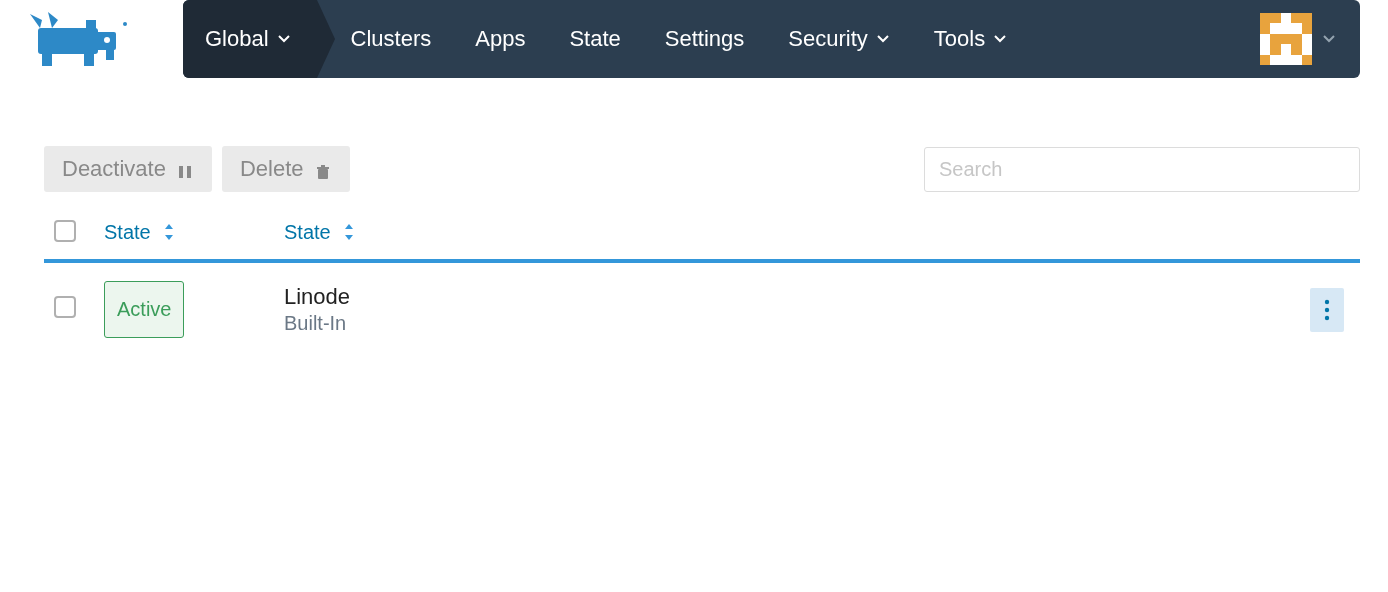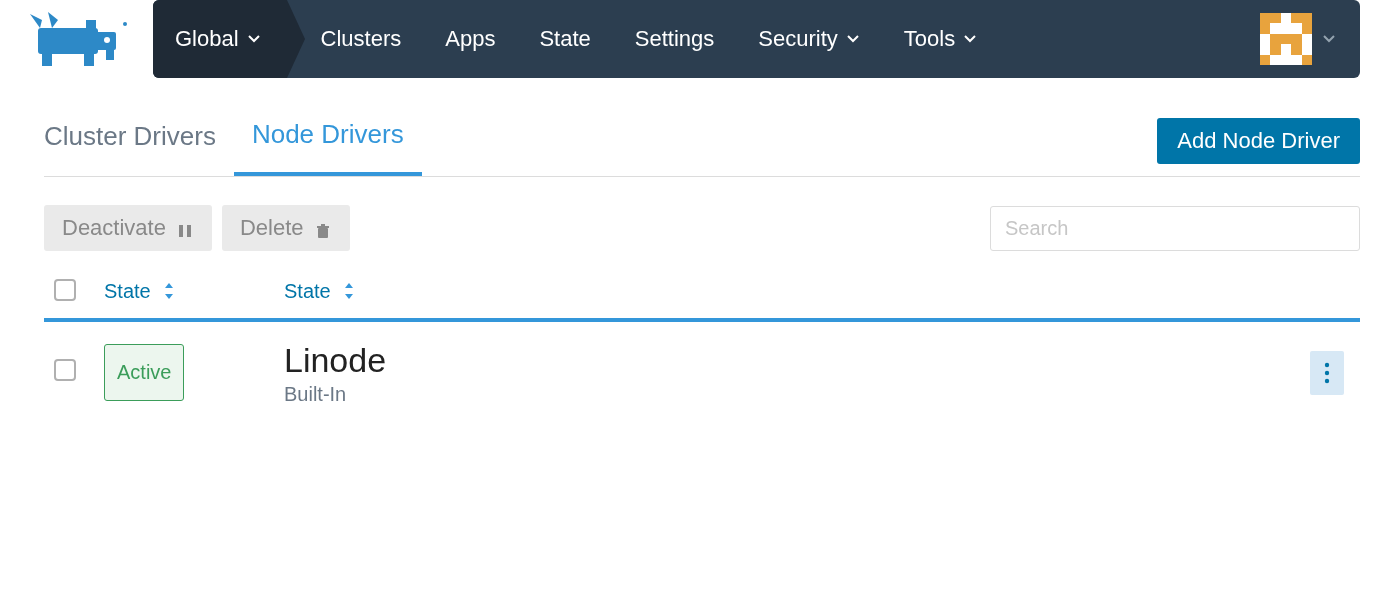--- a/index.html
+++ b/index.html
@@ -41,20 +41,21 @@
   }
   .logo-wrap svg { display:block; }
   .nav {
     flex: 1;
     display: flex;
     align-items: stretch;
     background: var(--nav-bg);
     border-radius: 6px;
     overflow: hidden;
     margin-right: 28px;
+    margin-left: 30px;
   }
   .nav-item {
     display: flex;
     align-items: center;
     padding: 0 22px;
     color: var(--text-light);
     font-size: 22px;
     font-weight: 400;
     cursor: pointer;
     white-space: nowrap;
@@ -150,21 +151,21 @@
     display: flex;
     align-items: center;
     gap: 10px;
     cursor: default;
   }
   .tool-icon { width:18px; height:18px; fill: var(--btn-gray-text); display:inline-block; }
   .toolbar-spacer { flex:1; }
   .search {
     font-size: 20px;
     padding: 10px 14px;
-    width: 370px;
+    width: 436px;
     border: 1px solid var(--border-gray);
     border-radius: 3px;
     color: #444;
   }
   .search::placeholder { color: #c6c6c6; }
 
   
   .tbl { width: 100%; border-collapse: collapse; }
   .tbl thead th {
     text-align: left;
@@ -193,21 +194,21 @@
   }
   .status-badge {
     display: inline-block;
     border: 1px solid var(--status-green);
     color: var(--status-green);
     background: var(--status-green-bg);
     border-radius: 3px;
     padding: 16px 12px;
     font-size: 20px;
   }
-  .row-name { font-size: 34px; color: #222; line-height:1.2; }
+  .row-name { font-size: 22px; color: #222; line-height:1.2; }
   .row-sub { font-size: 20px; color: var(--text-gray); margin-top:2px; }
   .row-menu {
     width: 34px; height: 44px;
     background: #d7e8f5;
     border-radius: 2px;
     display: flex;
     align-items: center;
     justify-content: center;
     cursor: pointer;
   }
@@ -304,26 +305,20 @@
         <svg width="14" height="14" viewBox="0 0 14 14">
             <path d="M2 4l5 5 5-5" stroke="#94a3af" stroke-width="2" fill="none"></path>
           </svg>
       </span>
     </div>
   </div>
 </div>
 
 <div class="content">
 
-  <div class="tabs-row">
-    <div class="tab">Cluster Drivers</div>
-    <div class="tab active">Node Drivers</div>
-    <div class="tabs-spacer"></div>
-    <button class="add-btn">Add Node Driver</button>
-  </div>
 
   <div class="toolbar">
     <button class="tool-btn">
       <span>Deactivate</span>
       <span class="tool-icon">
         <svg width="16" height="16" viewBox="0 0 16 16">
             <rect x="2" y="2" width="4" height="12"></rect>
             <rect x="10" y="2" width="4" height="12"></rect>
           </svg>
       </span>

